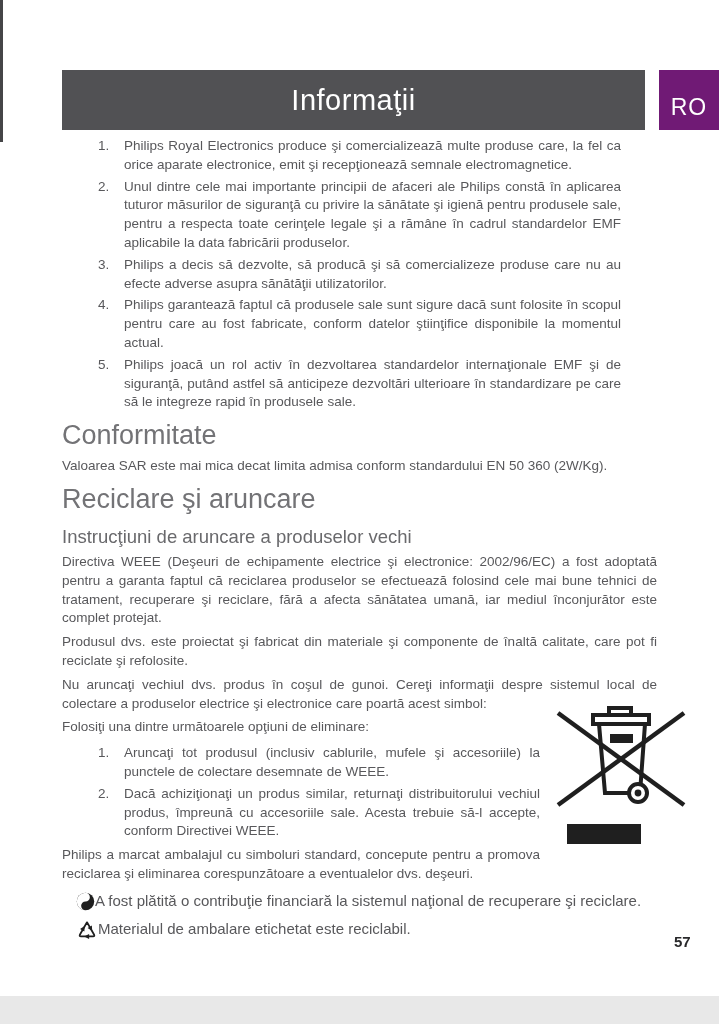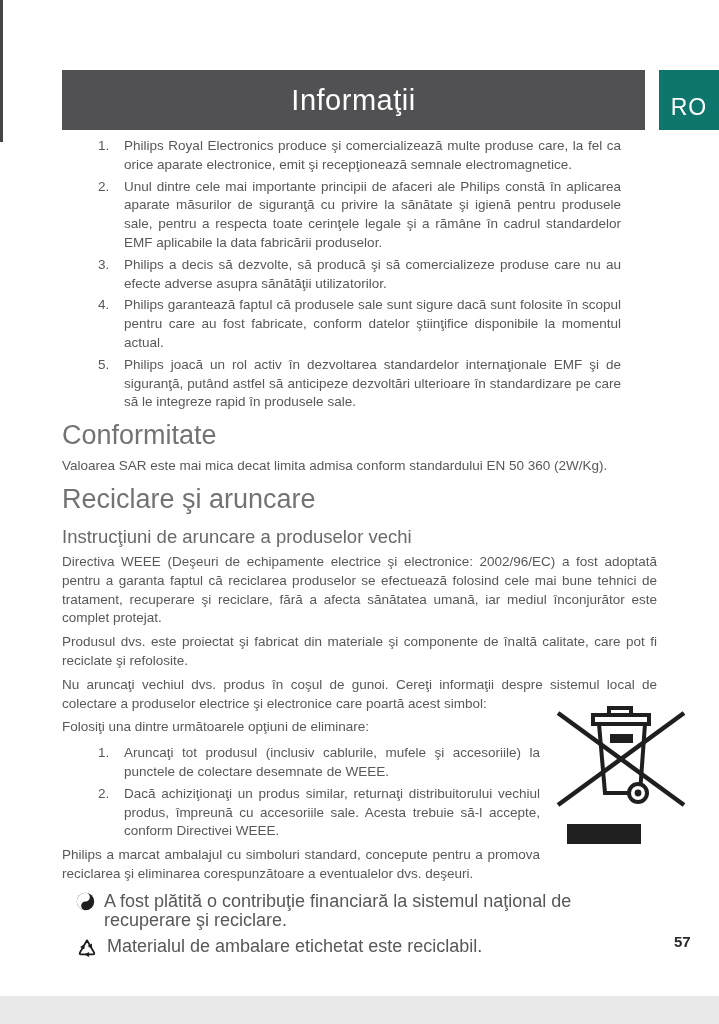--- a/index.html
+++ b/index.html
@@ -35,21 +35,21 @@
     justify-content: center;
   }
   .header-bar .title {
     color: #ffffff;
     font-size: 29px;
     letter-spacing: 0.5px;
   }
   .lang-tab {
     flex: 0 0 60px;
     margin-left: 14px;
-    background: #0f766e;
+    background: #701a75;
     display: flex;
     align-items: flex-end;
     justify-content: center;
     padding-bottom: 9px;
   }
   .lang-tab .lang {
     color: #ffffff;
     font-size: 23px;
     letter-spacing: 1px;
   }
@@ -101,24 +101,23 @@
   }
   .weee-float .black-bar {
     width: 74px;
     height: 20px;
     margin: 11px 0 0 13px;
     background: #1f1f1f;
   }
   
   .symbol-note {
     display: flex;
-    align-items: flex-start;
-    gap: 9px;
+    align-items: center;
     margin: 8px 62px 0 76px;
-    font-size: 18px;
+    font-size: 15px;
     line-height: 18.8px;
   }
   .symbol-note .sicon { flex: 0 0 auto; display: flex; align-items: center; }
   .page-number {
     position: absolute;
     left: 674px;
     top: 933px;
     font-size: 15px;
     font-weight: 700;
     color: #28282a;
@@ -136,21 +135,21 @@
       <span class="title">Informaţii</span>
     </div>
     <div class="lang-tab">
       <span class="lang">RO</span>
     </div>
   </div>
 
 
   <ol class="num-list">
     <li><span class="num">1.</span><span>Philips Royal Electronics produce şi comercializează multe produse care, la fel ca orice aparate electronice, emit şi recepţionează semnale electromagnetice.</span></li>
-    <li><span class="num">2.</span><span>Unul dintre cele mai importante principii de afaceri ale Philips constă în aplicarea aparate măsurilor de siguranţă cu privire la sănătate şi igienă pentru produsele sale, pentru a respecta toate cerinţele legale şi a rămâne în cadrul standardelor EMF aplicabile la data fabricării produselor.</span></li>
+    <li><span class="num">2.</span><span>Unul dintre cele mai importante principii de afaceri ale Philips constă în aplicarea tuturor măsurilor de siguranţă cu privire la sănătate şi igienă pentru produsele sale, pentru a respecta toate cerinţele legale şi a rămâne în cadrul standardelor EMF aplicabile la data fabricării produselor.</span></li>
     <li><span class="num">3.</span><span>Philips a decis să dezvolte, să producă şi să comercializeze produse care nu au efecte adverse asupra sănătăţii utilizatorilor.</span></li>
     <li><span class="num">4.</span><span>Philips garantează faptul că produsele sale sunt sigure dacă sunt folosite în scopul pentru care au fost fabricate, conform datelor ştiinţifice disponibile la momentul actual.</span></li>
     <li><span class="num">5.</span><span>Philips joacă un rol activ în dezvoltarea standardelor internaţionale EMF şi de siguranţă, putând astfel să anticipeze dezvoltări ulterioare în standardizare pe care să le integreze rapid în produsele sale.</span></li>
   </ol>
 
   <h2>Conformitate</h2>
   <p class="body">Valoarea SAR este mai mica decat limita admisa conform standardului EN 50 360 (2W/Kg).</p>
 
   <h2>Reciclare şi aruncare</h2>
   <h3>Instrucţiuni de aruncare a produselor vechi</h3>

